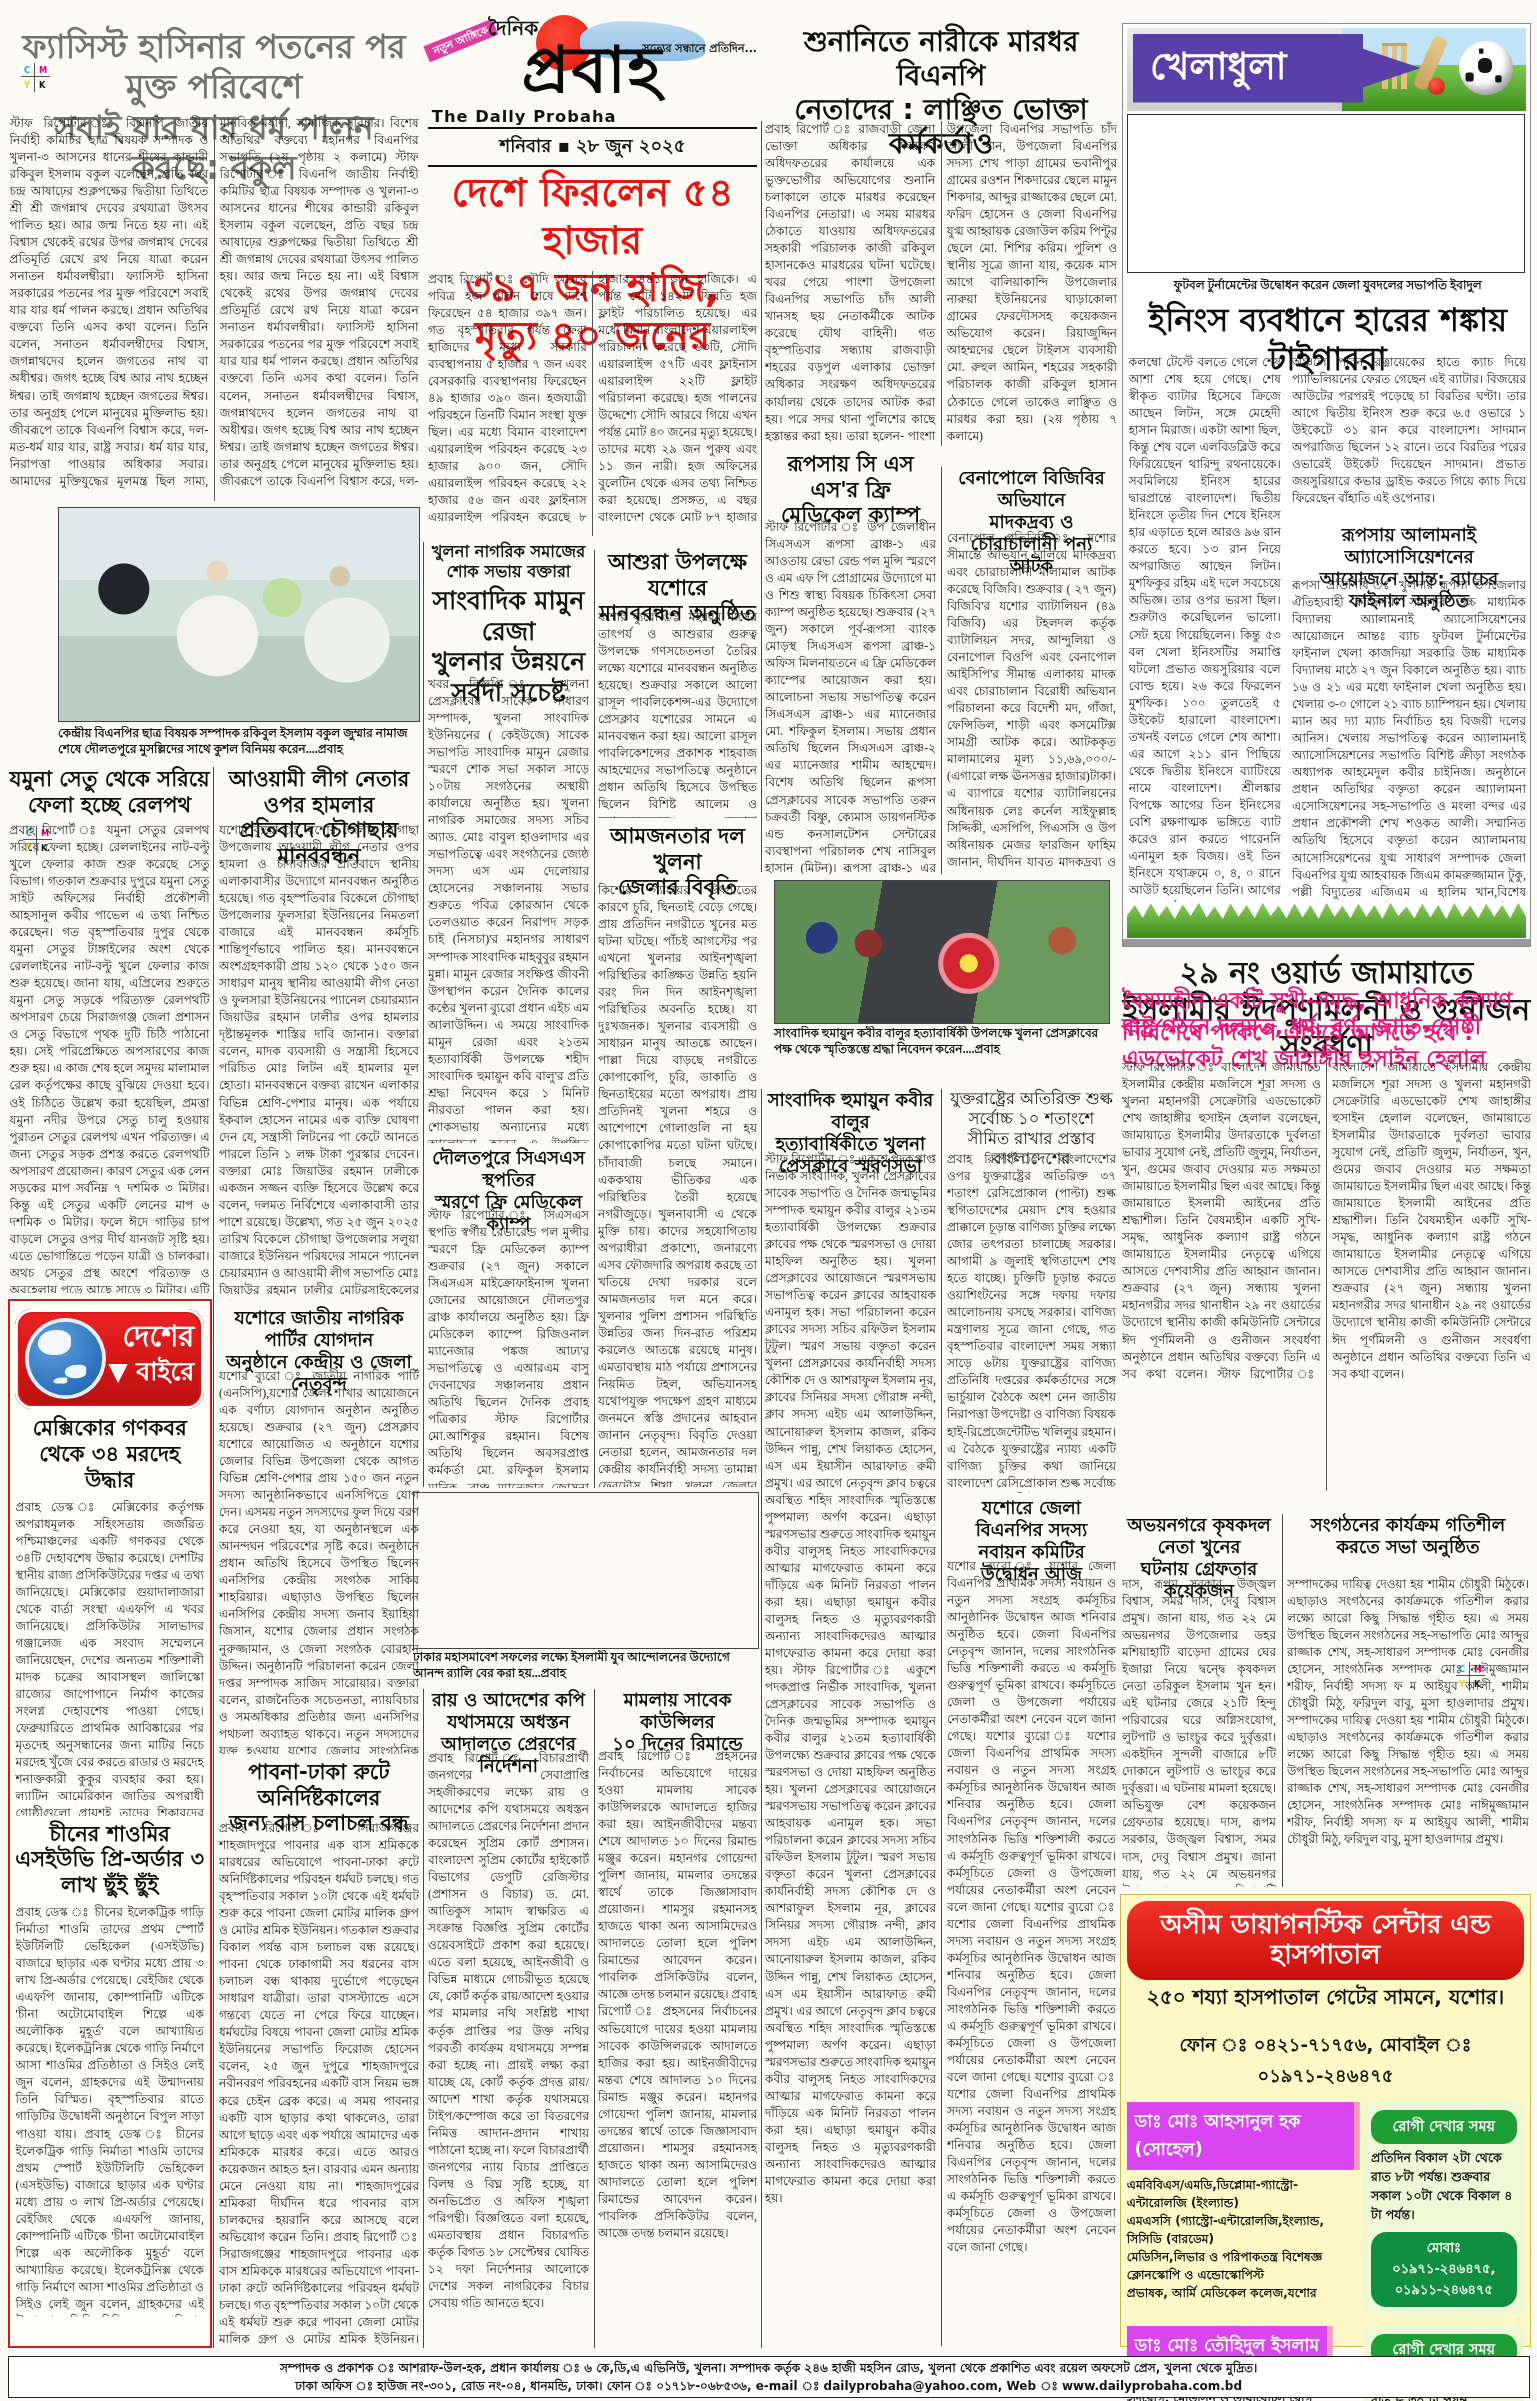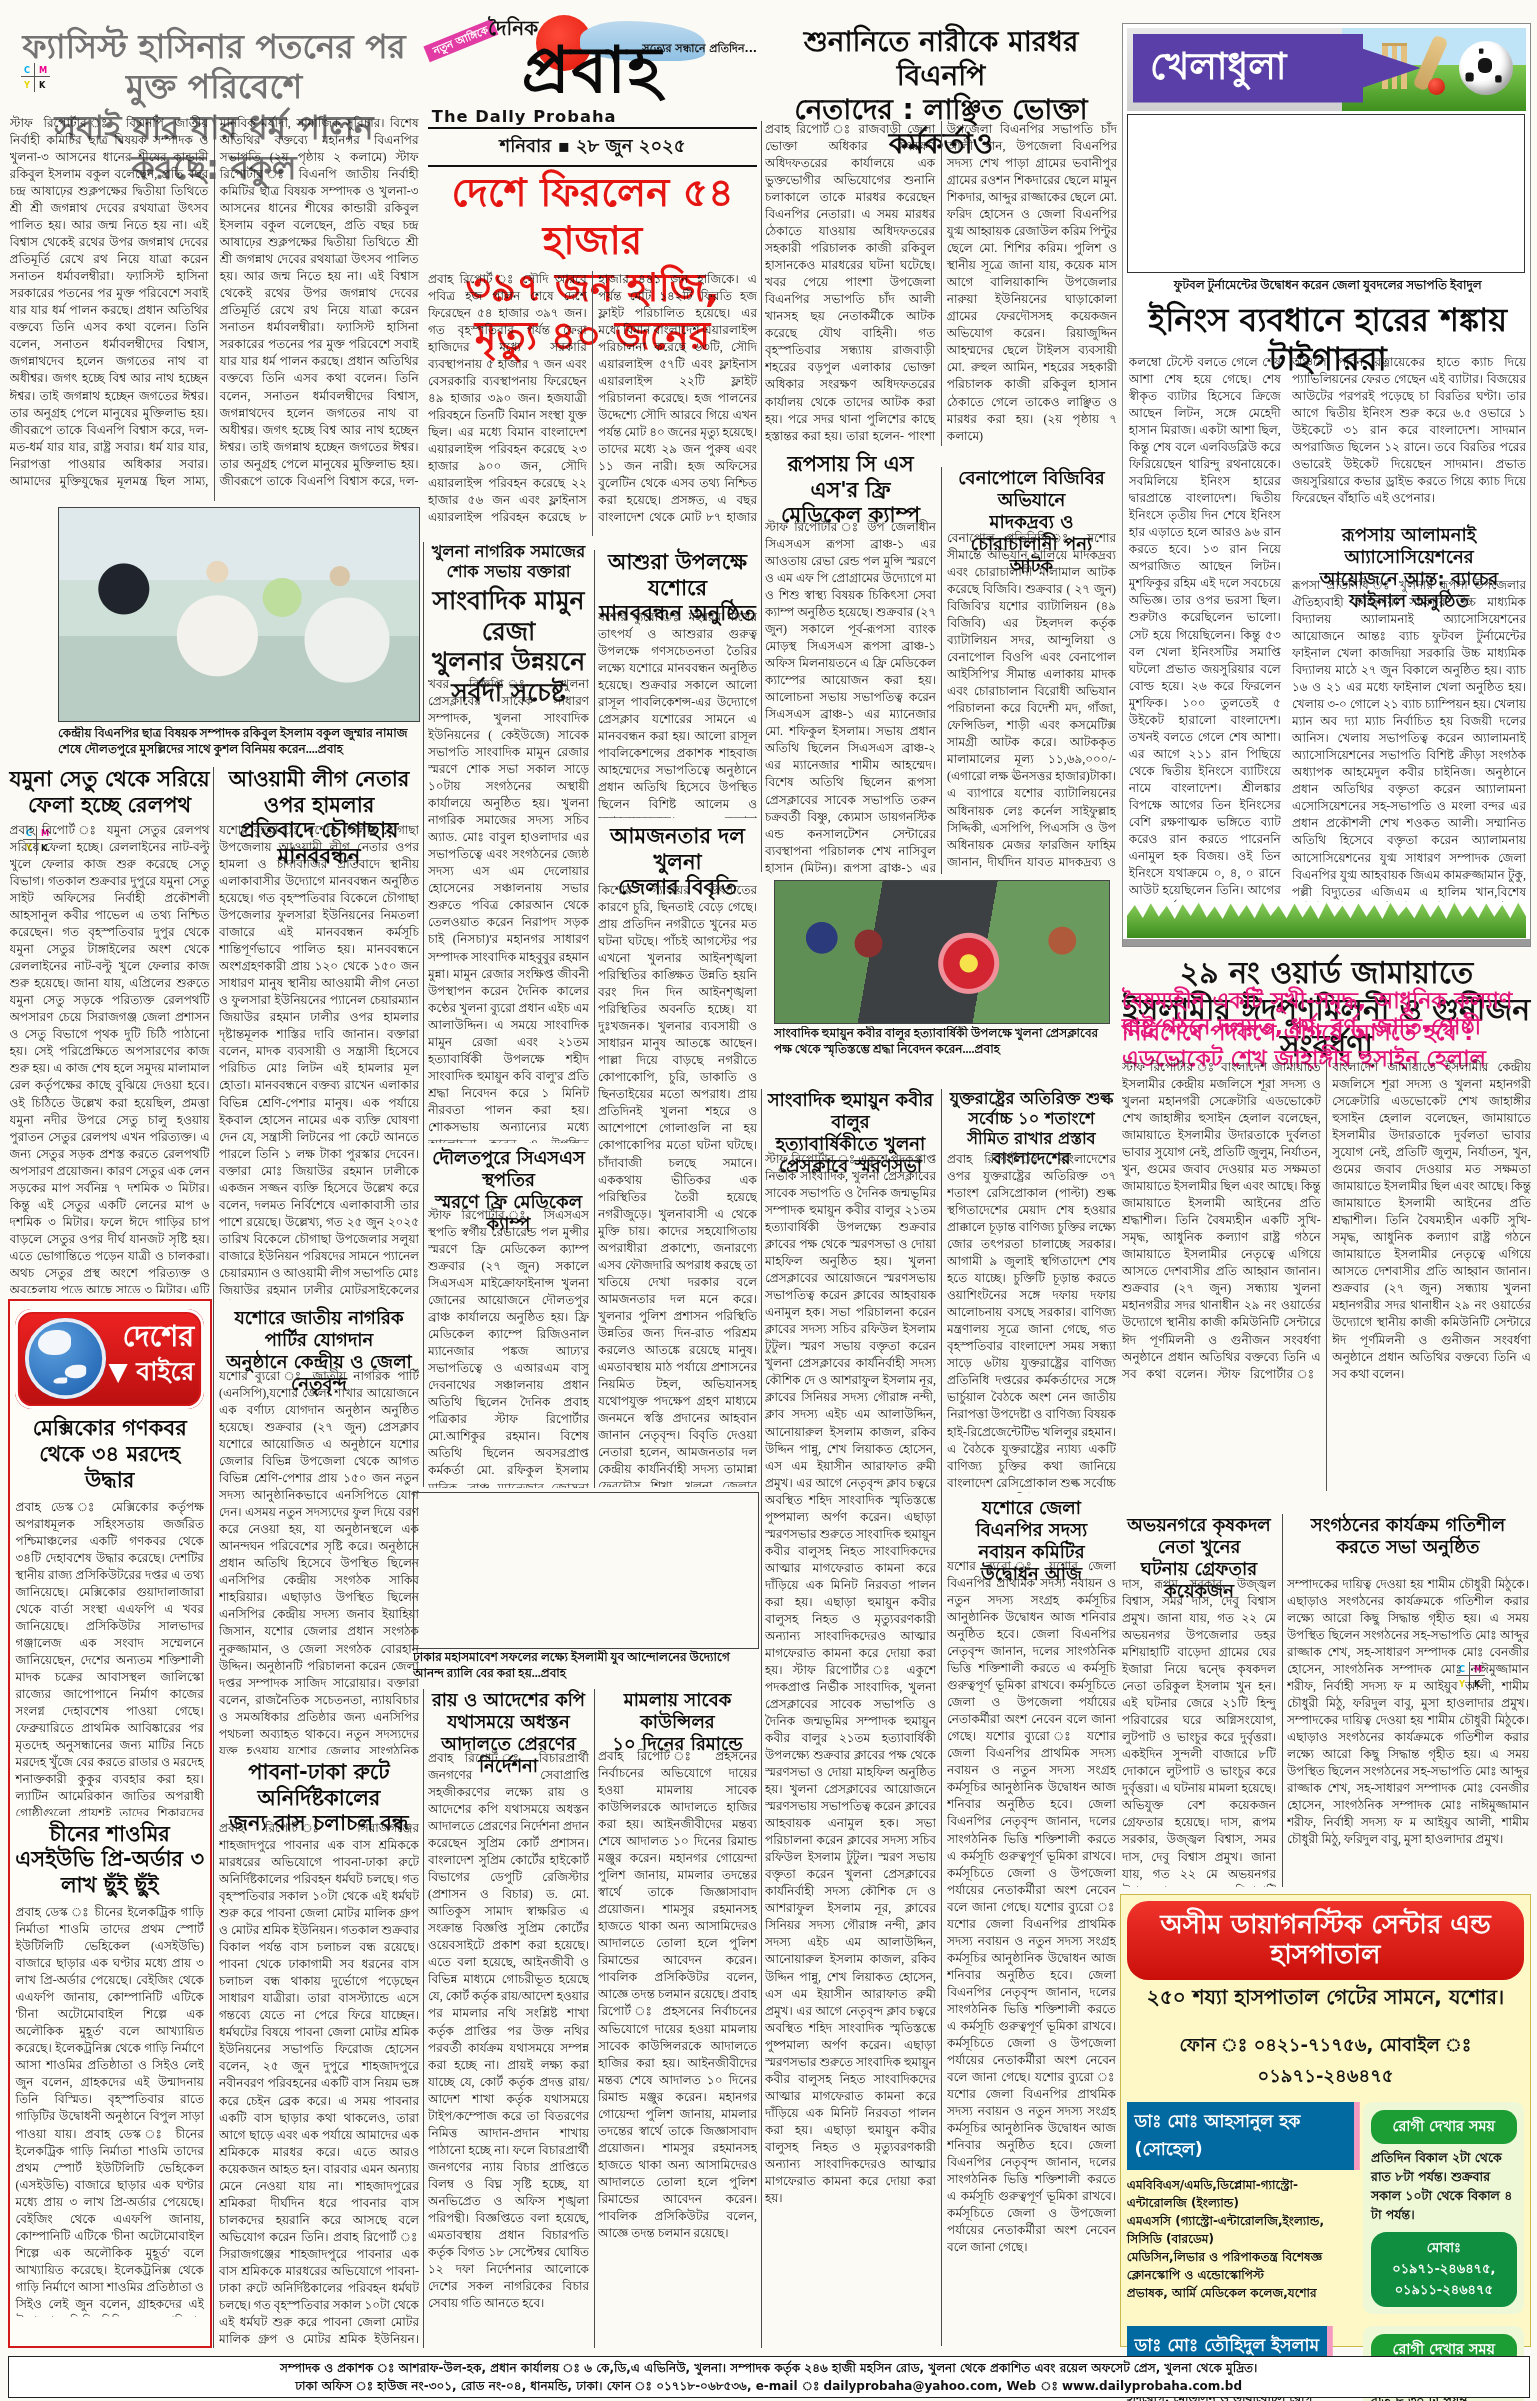--- a/index.html
+++ b/index.html
@@ -47,21 +47,21 @@
   .globe i{position:absolute;left:13.4px;top:11.5px;width:33px;height:25px;background:#f3f6fa;border-radius:60% 40% 50% 50%;box-shadow:21px 29px 0 -5.8px #f3f6fa,5.8px 38px 0 -9.6px #f3f6fa}
   .dtxt{position:absolute;right:9.6px;top:11.5px;text-align:right;color:#fff;font:800 29px "DejaVu Sans",sans-serif;line-height:1.15}
   .dtxt small{font-size:25px}
   
   .pinkline{font:800 22px "DejaVu Sans",sans-serif;color:#e5177b;text-align:left;line-height:1.2}
   
   .ad{position:absolute;background:#fdf8c6;border:1.9px solid #c9b94d;padding:5.8px}
   .ad-ban{background:linear-gradient(#f0332b,#ca0f0a);border-radius:21px;color:#fff;font:800 26px "DejaVu Sans",sans-serif;text-align:center;padding:9.6px 3.8px;line-height:1.15}
   .ad-l1{font:800 20px "DejaVu Sans",sans-serif;text-align:center;margin-top:2px}
   .ad-l2{font:800 18px "DejaVu Sans",sans-serif;text-align:center;margin-top:16px}
-  .docname{background:#0369a1;color:#fff;font:800 17.3px "DejaVu Sans",sans-serif;padding:5.8px 7.7px;display:inline-block;box-shadow:5.8px 0 0 #f49ac1}
+  .docname{background:#d946ef;color:#fff;font:800 17.3px "DejaVu Sans",sans-serif;padding:5.8px 7.7px;display:inline-block;box-shadow:5.8px 0 0 #f49ac1}
   .creds{font:700 12px "DejaVu Sans",sans-serif;line-height:1.5;margin-top:5.8px}
   .hourshead{background:#1d9e35;color:#fff;border-radius:13.4px;font:800 14.4px "DejaVu Sans",sans-serif;text-align:center;padding:4.8px 5.8px}
   .hours{font:700 12.5px "DejaVu Sans",sans-serif;text-align:left;line-height:1.5;margin-top:5.8px}
   .pill{background:#0f8f3f;color:#fff;border-radius:15.4px;font:800 13px "DejaVu Sans",sans-serif;text-align:center;padding:5.8px 3.8px;margin-top:7.7px}
   
   .foot{position:absolute;border:1.9px solid #222;background:#fff;display:flex;flex-direction:column;align-items:center;justify-content:center;font:700 12px "DejaVu Sans",sans-serif;line-height:1.5;text-align:center}
   
   .reg{position:absolute;width:29px;height:29px;font:700 8.2px "DejaVu Sans",sans-serif;line-height:1}
   .reg::before{content:"";position:absolute;left:13.4px;top:0;width:1px;height:29px;background:#555}
   .reg::after{content:"";position:absolute;left:0;top:13.4px;width:29px;height:1px;background:#555}
@@ -252,21 +252,21 @@
   radial-gradient(circle at 86% 42%,#b05a3c 0 13.4px,transparent 14.4px),
   linear-gradient(100deg,#5f8f55 0 30%,#3c4043 30% 62%,#6b9a5e 62%)"></div>
 <div class="abs cap" style="left:774px;top:1026px;width:336px;height:58px">সাংবাদিক হুমায়ুন কবীর বালুর হত্যাবার্ষিকী উপলক্ষে খুলনা প্রেসক্লাবের পক্ষ থেকে স্মৃতিস্তম্ভে শ্রদ্ধা নিবেদন করেন....প্রবাহ</div>
 
 <div class="abs hl h-col-s" style="left:765px;top:1089px;width:171px">
   <div>সাংবাদিক হুমায়ুন কবীর বালুর</div>
   <div>হত্যাবার্ষিকীতে খুলনা প্রেসক্লাবে স্মরণসভা</div>
 </div>
 <div class="abs bd" style="left:765px;top:1151px;width:171px;height:1195px">স্টাফ রিপোর্টার ঃ একুশে পদকপ্রাপ্ত নির্ভীক সাংবাদিক, খুলনা প্রেসক্লাবের সাবেক সভাপতি ও দৈনিক জন্মভূমির সম্পাদক হুমায়ুন কবীর বালুর ২১তম হত্যাবার্ষিকী উপলক্ষ্যে শুক্রবার ক্লাবের পক্ষ থেকে স্মরণসভা ও দোয়া মাহফিল অনুষ্ঠিত হয়। খুলনা প্রেসক্লাবের আয়োজনে স্মরণসভায় সভাপতিত্ব করেন ক্লাবের আহবায়ক এনামুল হক। সভা পরিচালনা করেন ক্লাবের সদস্য সচিব রফিউল ইসলাম টুটুল। স্মরণ সভায় বক্তৃতা করেন খুলনা প্রেসক্লাবের কার্যনির্বাহী সদস্য কৌশিক দে ও আশরাফুল ইসলাম নূর, ক্লাবের সিনিয়র সদস্য গৌরাঙ্গ নন্দী, ক্লাব সদস্য এইচ এম আলাউদ্দিন, আনোয়ারুল ইসলাম কাজল, রকিব উদ্দিন পান্নু, শেখ লিয়াকত হোসেন, এস এম ইয়াসীন আরাফাত রুমী প্রমুখ। এর আগে নেতৃবৃন্দ ক্লাব চত্বরে অবস্থিত শহিদ সাংবাদিক স্মৃতিস্তম্ভে পুষ্পমাল্য অর্পণ করেন। এছাড়া স্মরণসভার শুরুতে সাংবাদিক হুমায়ুন কবীর বালুসহ নিহত সাংবাদিকদের আত্মার মাগফেরাত কামনা করে দাঁড়িয়ে এক মিনিট নিরবতা পালন করা হয়। এছাড়া হুমায়ুন কবীর বালুসহ নিহত ও মৃত্যুবরণকারী অন্যান্য সাংবাদিকদেরও আত্মার মাগফেরাত কামনা করে দোয়া করা হয়। স্টাফ রিপোর্টার ঃ একুশে পদকপ্রাপ্ত নির্ভীক সাংবাদিক, খুলনা প্রেসক্লাবের সাবেক সভাপতি ও দৈনিক জন্মভূমির সম্পাদক হুমায়ুন কবীর বালুর ২১তম হত্যাবার্ষিকী উপলক্ষ্যে শুক্রবার ক্লাবের পক্ষ থেকে স্মরণসভা ও দোয়া মাহফিল অনুষ্ঠিত হয়। খুলনা প্রেসক্লাবের আয়োজনে স্মরণসভায় সভাপতিত্ব করেন ক্লাবের আহবায়ক এনামুল হক। সভা পরিচালনা করেন ক্লাবের সদস্য সচিব রফিউল ইসলাম টুটুল। স্মরণ সভায় বক্তৃতা করেন খুলনা প্রেসক্লাবের কার্যনির্বাহী সদস্য কৌশিক দে ও আশরাফুল ইসলাম নূর, ক্লাবের সিনিয়র সদস্য গৌরাঙ্গ নন্দী, ক্লাব সদস্য এইচ এম আলাউদ্দিন, আনোয়ারুল ইসলাম কাজল, রকিব উদ্দিন পান্নু, শেখ লিয়াকত হোসেন, এস এম ইয়াসীন আরাফাত রুমী প্রমুখ। এর আগে নেতৃবৃন্দ ক্লাব চত্বরে অবস্থিত শহিদ সাংবাদিক স্মৃতিস্তম্ভে পুষ্পমাল্য অর্পণ করেন। এছাড়া স্মরণসভার শুরুতে সাংবাদিক হুমায়ুন কবীর বালুসহ নিহত সাংবাদিকদের আত্মার মাগফেরাত কামনা করে দাঁড়িয়ে এক মিনিট নিরবতা পালন করা হয়। এছাড়া হুমায়ুন কবীর বালুসহ নিহত ও মৃত্যুবরণকারী অন্যান্য সাংবাদিকদেরও আত্মার মাগফেরাত কামনা করে দোয়া করা হয়।</div>
 
-<div class="abs hl" style="left:947px;top:1089px;width:169px;font-size:16.3px;font-weight:700">
+<div class="abs hl" style="left:947px;top:1089px;width:169px;font-size:16.3px;font-weight:400">
   <div>যুক্তরাষ্ট্রের অতিরিক্ত শুল্ক সর্বোচ্চ ১০ শতাংশে</div>
   <div>সীমিত রাখার প্রস্তাব বাংলাদেশের</div>
 </div>
 <div class="abs bd" style="left:947px;top:1151px;width:169px;height:342px">প্রবাহ রিপোর্ট ঃ বাংলাদেশের ওপর যুক্তরাষ্ট্রের অতিরিক্ত ৩৭ শতাংশ রেসিপ্রোকাল (পাল্টা) শুল্ক স্থগিতাদেশের মেয়াদ শেষ হওয়ার প্রাক্কালে চূড়ান্ত বাণিজ্য চুক্তির লক্ষ্যে জোর তৎপরতা চালাচ্ছে সরকার। আগামী ৯ জুলাই স্থগিতাদেশ শেষ হতে যাচ্ছে। চুক্তিটি চূড়ান্ত করতে ওয়াশিংটনের সঙ্গে দফায় দফায় আলোচনায় বসছে সরকার। বাণিজ্য মন্ত্রণালয় সূত্রে জানা গেছে, গত বৃহস্পতিবার বাংলাদেশ সময় সন্ধ্যা সাড়ে ৬টায় যুক্তরাষ্ট্রের বাণিজ্য প্রতিনিধি দপ্তরের কর্মকর্তাদের সঙ্গে ভার্চুয়াল বৈঠকে অংশ নেন জাতীয় নিরাপত্তা উপদেষ্টা ও বাণিজ্য বিষয়ক হাই-রিপ্রেজেন্টেটিভ খলিলুর রহমান। এ বৈঠকে যুক্তরাষ্ট্রের ন্যায্য একটি বাণিজ্য চুক্তির কথা জানিয়ে বাংলাদেশ রেসিপ্রোকাল শুল্ক সর্বোচ্চ ১০ শতাংশে সীমিত রাখার প্রস্তাব তুলে ধরে। ২৯ জুন এই বিষয়ে আরও গুরুত্বপূর্ণ বৈঠক হওয়ার কথা রয়েছে। এর আগে, ১২ জুন দুই দেশের মধ্যে 'নন-ডিসক্লোজার অ্যাগ্রিমেন্ট' সই হয়, যার আওতায় প্রস্তাবিত রেসিপ্রোকাল ট্যারিফ চুক্তির খসড়া বাংলাদেশকে পাঠায় যুক্তরাষ্ট্র। বাংলাদেশ এর জবাব পাঠিয়েছে ২৫ জুন।</div>
 
 <div class="abs hl h-col-s" style="left:947px;top:1497px;width:169px">
   <div>যশোরে জেলা বিএনপির সদস্য</div>
   <div>নবায়ন কমিটির উদ্বোধন আজ</div>
 </div>
 <div class="abs bd" style="left:947px;top:1558px;width:169px;height:788px">যশোর ব্যুরো ঃ যশোর জেলা বিএনপির প্রাথমিক সদস্য নবায়ন ও নতুন সদস্য সংগ্রহ কর্মসূচির আনুষ্ঠানিক উদ্বোধন আজ শনিবার অনুষ্ঠিত হবে। জেলা বিএনপির নেতৃবৃন্দ জানান, দলের সাংগঠনিক ভিত্তি শক্তিশালী করতে এ কর্মসূচি গুরুত্বপূর্ণ ভূমিকা রাখবে। কর্মসূচিতে জেলা ও উপজেলা পর্যায়ের নেতাকর্মীরা অংশ নেবেন বলে জানা গেছে। যশোর ব্যুরো ঃ যশোর জেলা বিএনপির প্রাথমিক সদস্য নবায়ন ও নতুন সদস্য সংগ্রহ কর্মসূচির আনুষ্ঠানিক উদ্বোধন আজ শনিবার অনুষ্ঠিত হবে। জেলা বিএনপির নেতৃবৃন্দ জানান, দলের সাংগঠনিক ভিত্তি শক্তিশালী করতে এ কর্মসূচি গুরুত্বপূর্ণ ভূমিকা রাখবে। কর্মসূচিতে জেলা ও উপজেলা পর্যায়ের নেতাকর্মীরা অংশ নেবেন বলে জানা গেছে। যশোর ব্যুরো ঃ যশোর জেলা বিএনপির প্রাথমিক সদস্য নবায়ন ও নতুন সদস্য সংগ্রহ কর্মসূচির আনুষ্ঠানিক উদ্বোধন আজ শনিবার অনুষ্ঠিত হবে। জেলা বিএনপির নেতৃবৃন্দ জানান, দলের সাংগঠনিক ভিত্তি শক্তিশালী করতে এ কর্মসূচি গুরুত্বপূর্ণ ভূমিকা রাখবে। কর্মসূচিতে জেলা ও উপজেলা পর্যায়ের নেতাকর্মীরা অংশ নেবেন বলে জানা গেছে। যশোর ব্যুরো ঃ যশোর জেলা বিএনপির প্রাথমিক সদস্য নবায়ন ও নতুন সদস্য সংগ্রহ কর্মসূচির আনুষ্ঠানিক উদ্বোধন আজ শনিবার অনুষ্ঠিত হবে। জেলা বিএনপির নেতৃবৃন্দ জানান, দলের সাংগঠনিক ভিত্তি শক্তিশালী করতে এ কর্মসূচি গুরুত্বপূর্ণ ভূমিকা রাখবে। কর্মসূচিতে জেলা ও উপজেলা পর্যায়ের নেতাকর্মীরা অংশ নেবেন বলে জানা গেছে।</div>

